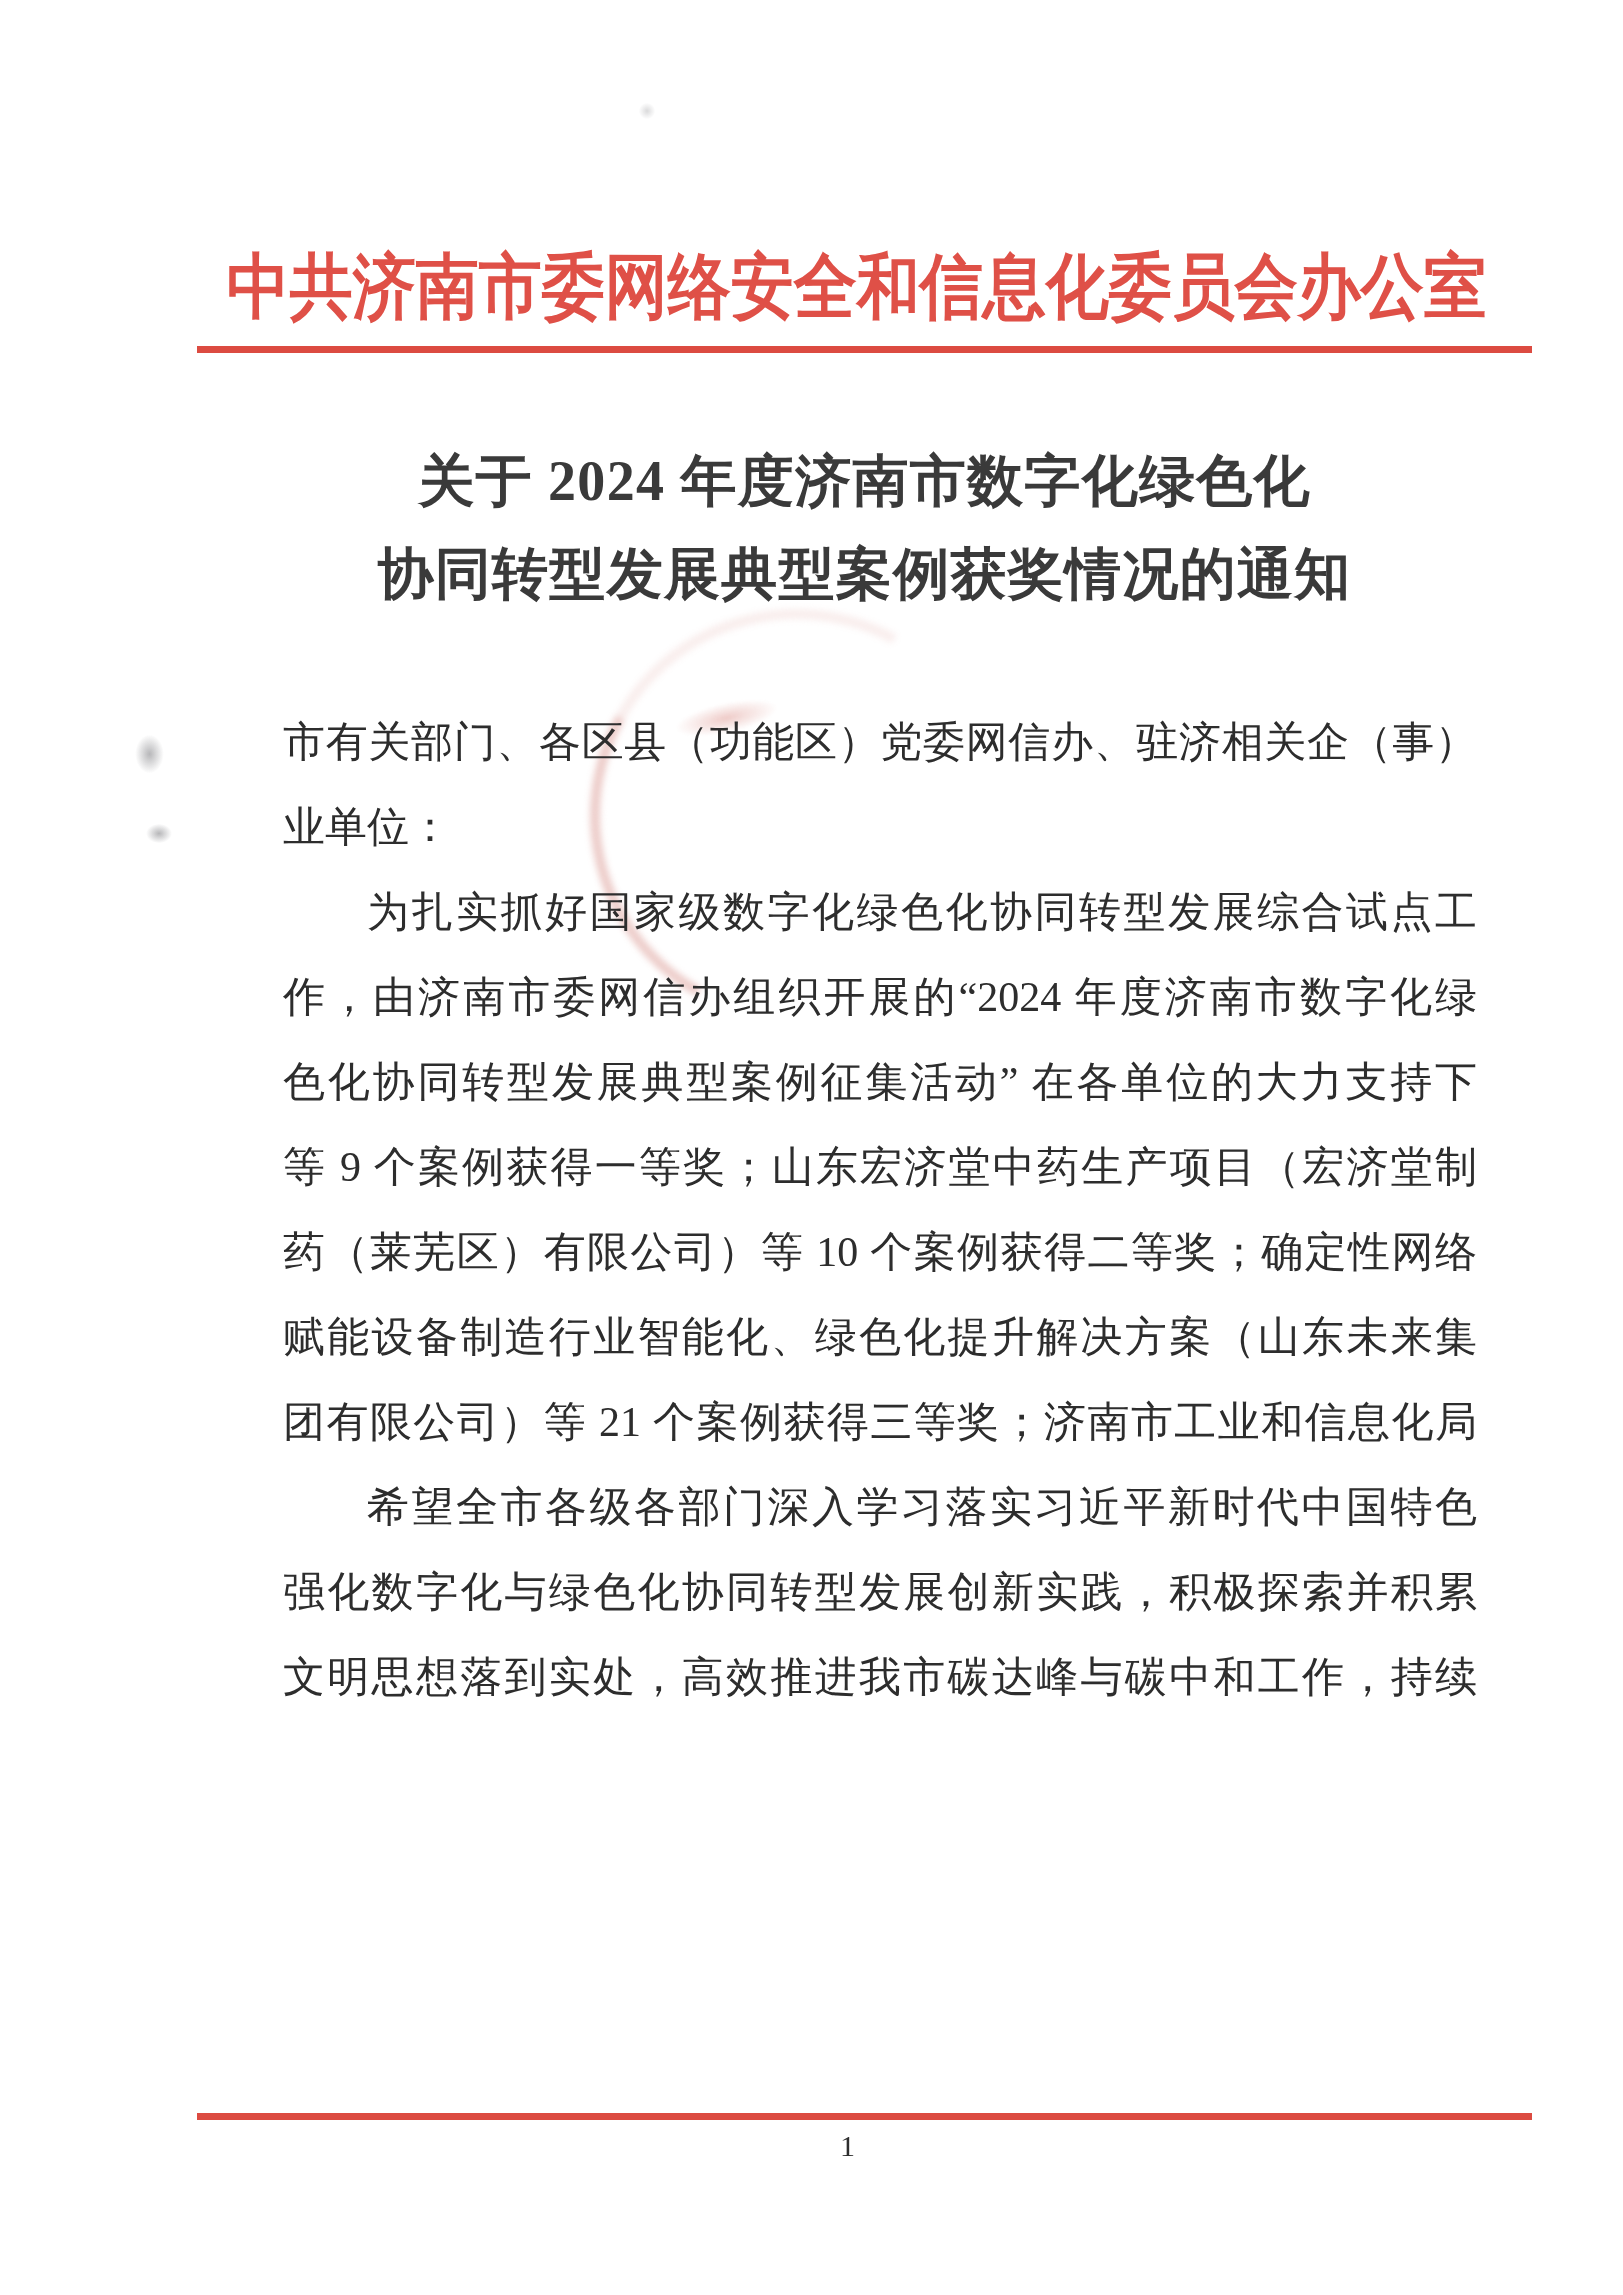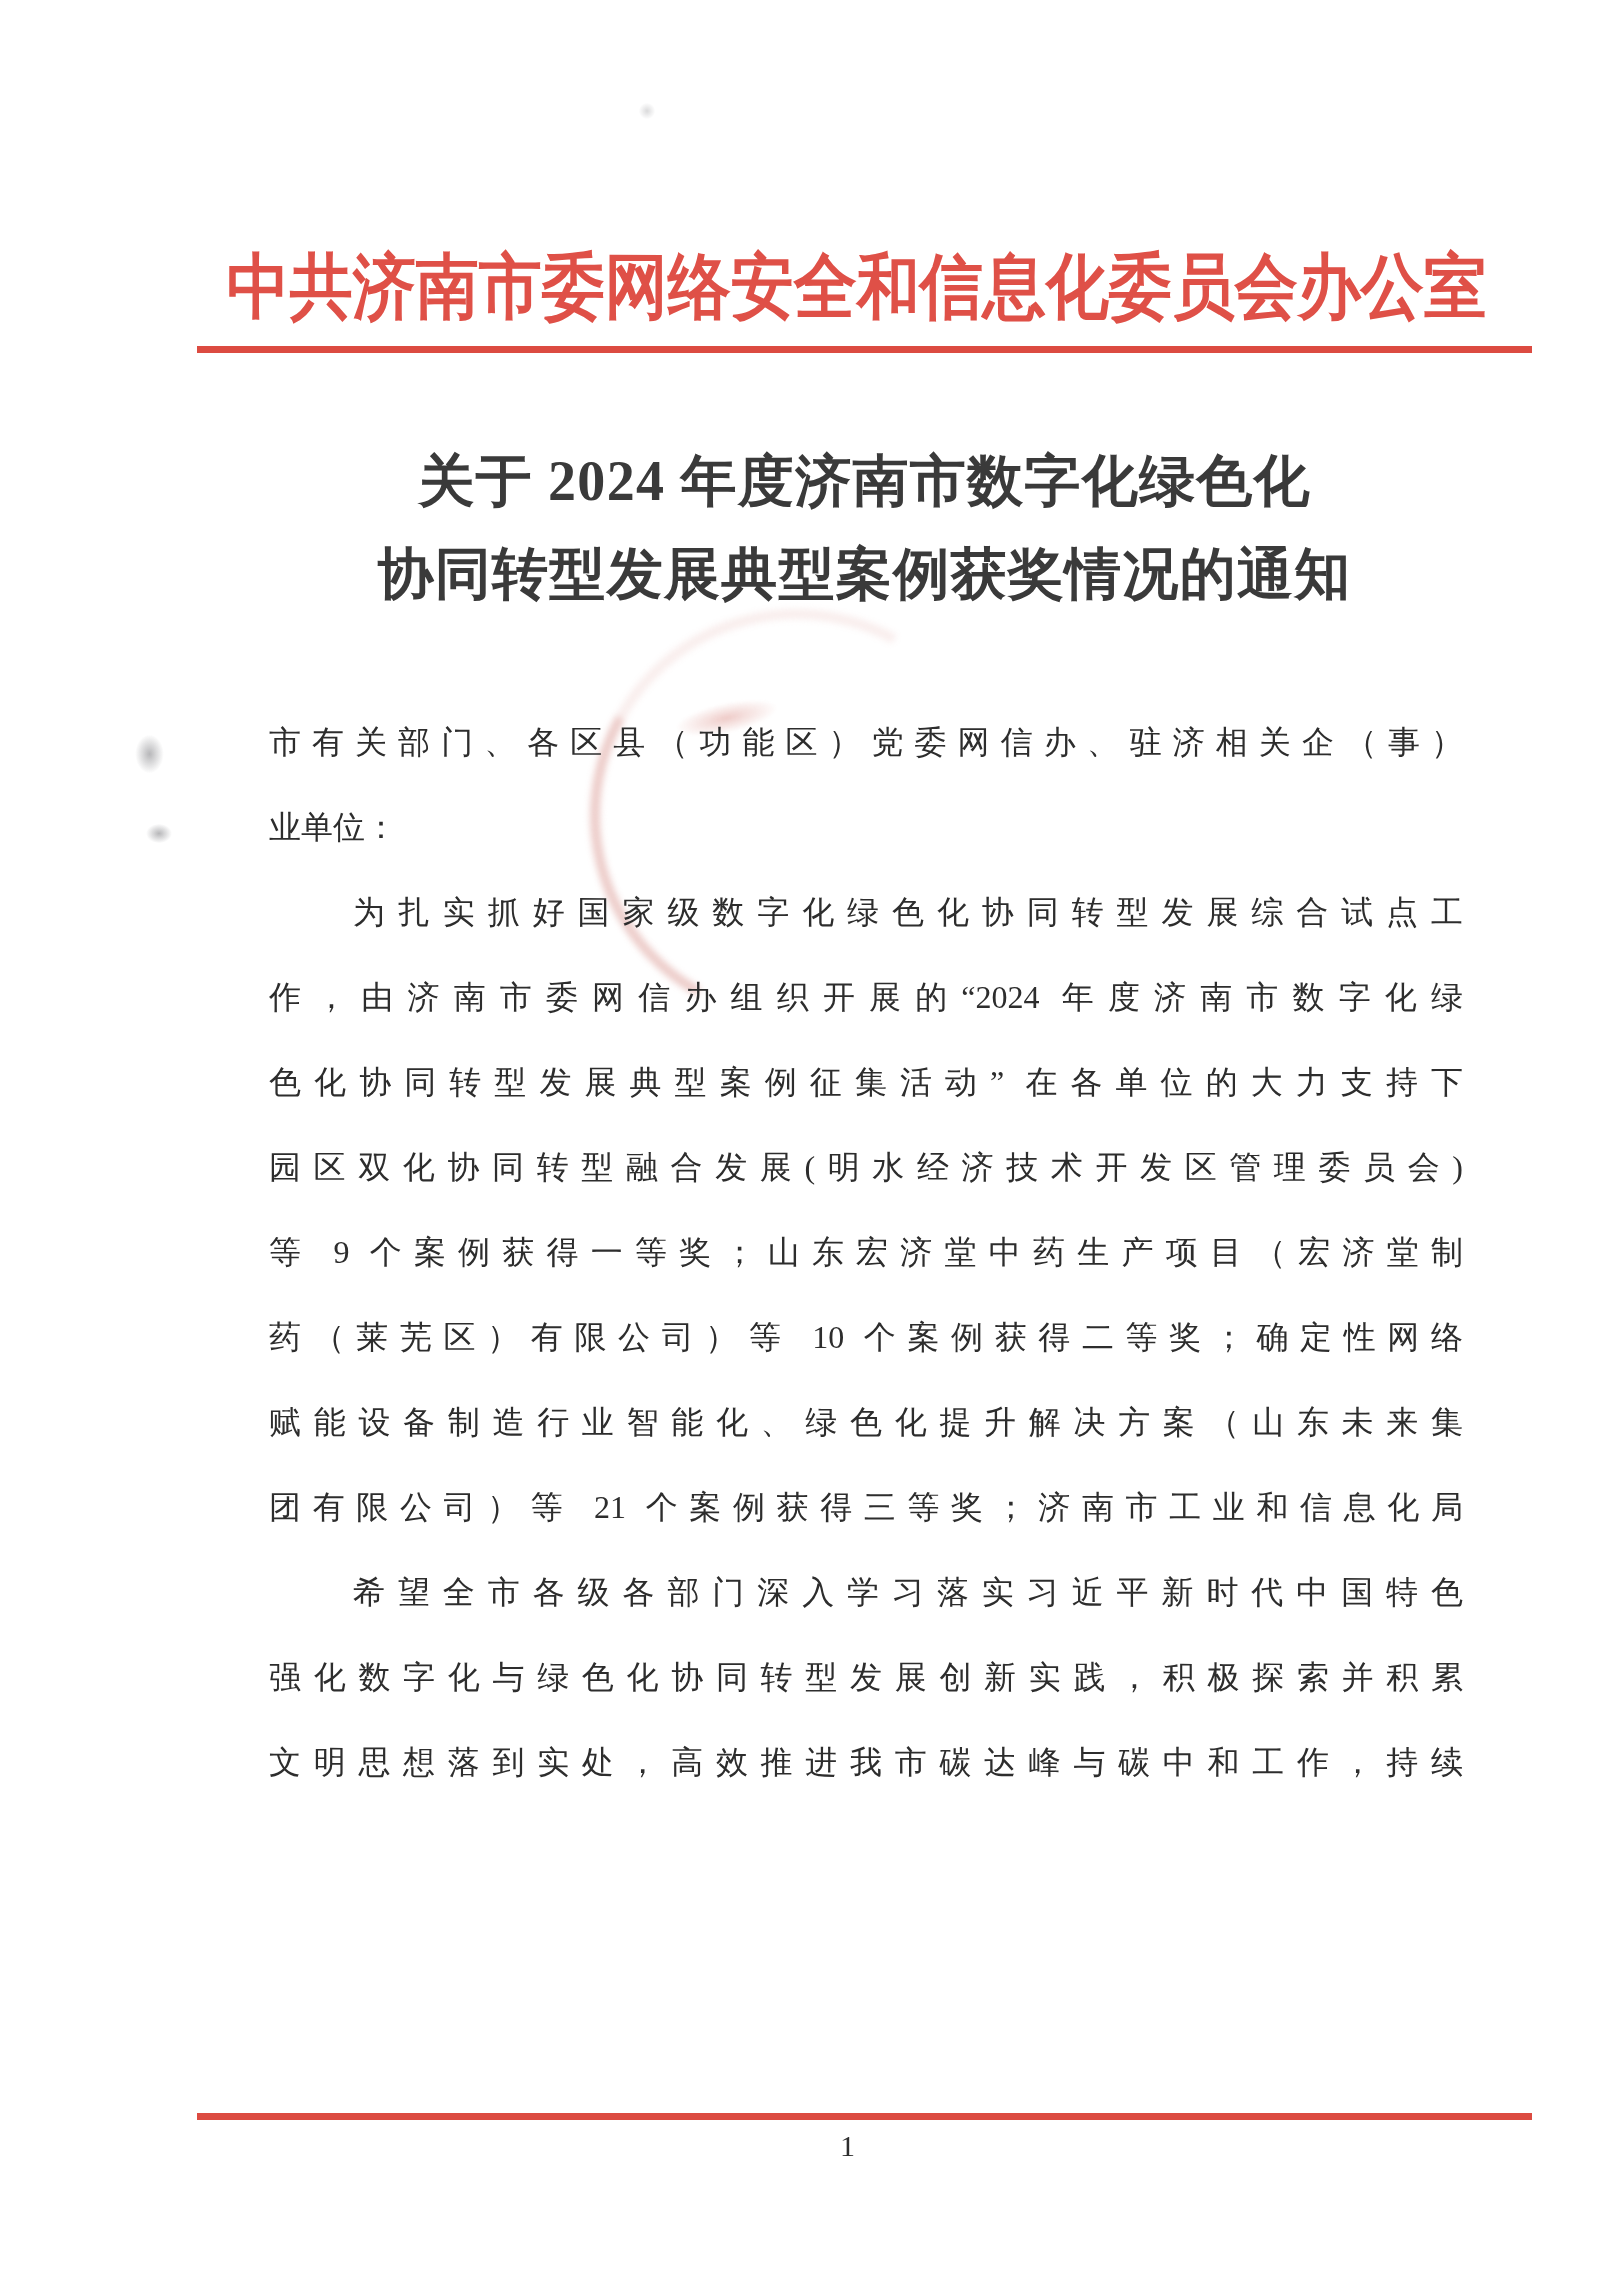--- a/index.html
+++ b/index.html
@@ -49,23 +49,23 @@
     color:#3a3a3a;
     line-height:93px;
     letter-spacing:1.3px;
     transform:translateX(17px);
     white-space:nowrap;
   }
   
   .body-text{
     position:absolute;
     top:700px;
-    left:233px;
+    left:247px;
     width:1194px;
-    font-size:32px;
+    font-size:42px;
     line-height:85px;
     color:#2d2d2d;
   }
   .line{
     text-align:justify;
     text-align-last:justify;
     white-space:nowrap0;
   }
   .line.no-just{text-align-last:left;}
   .line.indent{padding-left:84px;}
@@ -135,21 +135,20 @@
   <div class="smudge s1"></div>
   <div class="smudge s2"></div>
   <div class="smudge s3"></div>
 
   <div class="body-text" id="body-lines">
       <div class="line">市有关部门、各区县（功能区）党委网信办、驻济相关企（事）</div>
       <div class="line no-just">业单位：</div>
       <div class="line indent">为扎实抓好国家级数字化绿色化协同转型发展综合试点工</div>
       <div class="line">作，由济南市委网信办组织开展的“2024 年度济南市数字化绿</div>
       <div class="line">色化协同转型发展典型案例征集活动” 在各单位的大力支持下</div>
-      <div class="line">园区双化协同转型融合发展(明水经济技术开发区管理委员会)</div>
       <div class="line">等 9 个案例获得一等奖；山东宏济堂中药生产项目（宏济堂制</div>
       <div class="line">药（莱芜区）有限公司）等 10 个案例获得二等奖；确定性网络</div>
       <div class="line">赋能设备制造行业智能化、绿色化提升解决方案（山东未来集</div>
       <div class="line">团有限公司）等 21 个案例获得三等奖；济南市工业和信息化局</div>
       <div class="line indent">希望全市各级各部门深入学习落实习近平新时代中国特色</div>
       <div class="line">强化数字化与绿色化协同转型发展创新实践，积极探索并积累</div>
       <div class="line">文明思想落到实处，高效推进我市碳达峰与碳中和工作，持续</div>
     </div>
 
   <div class="rule rule-bottom"></div>

